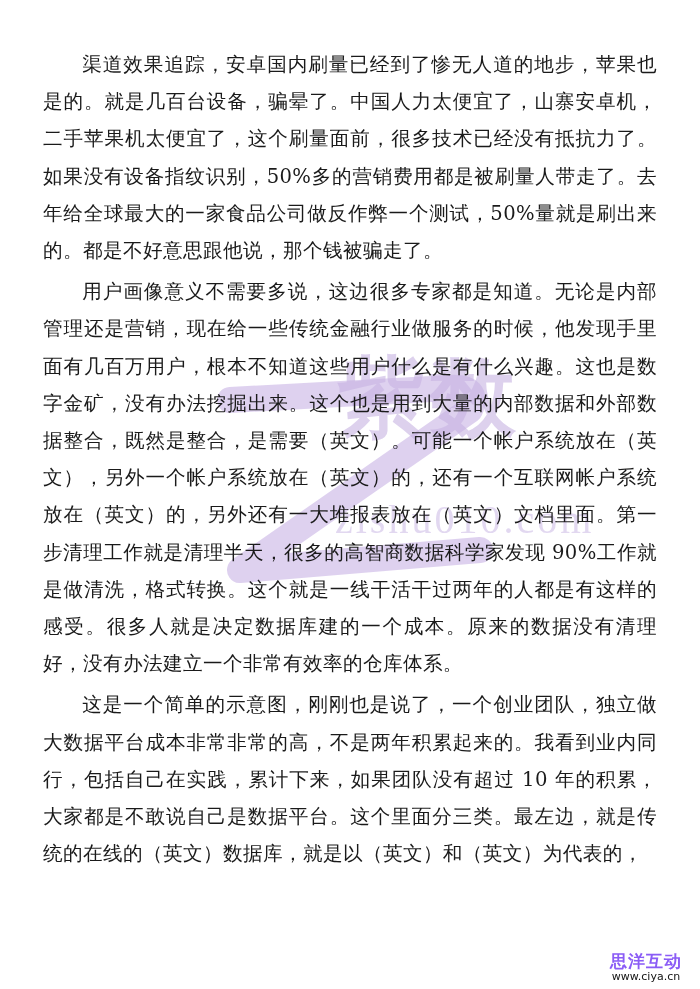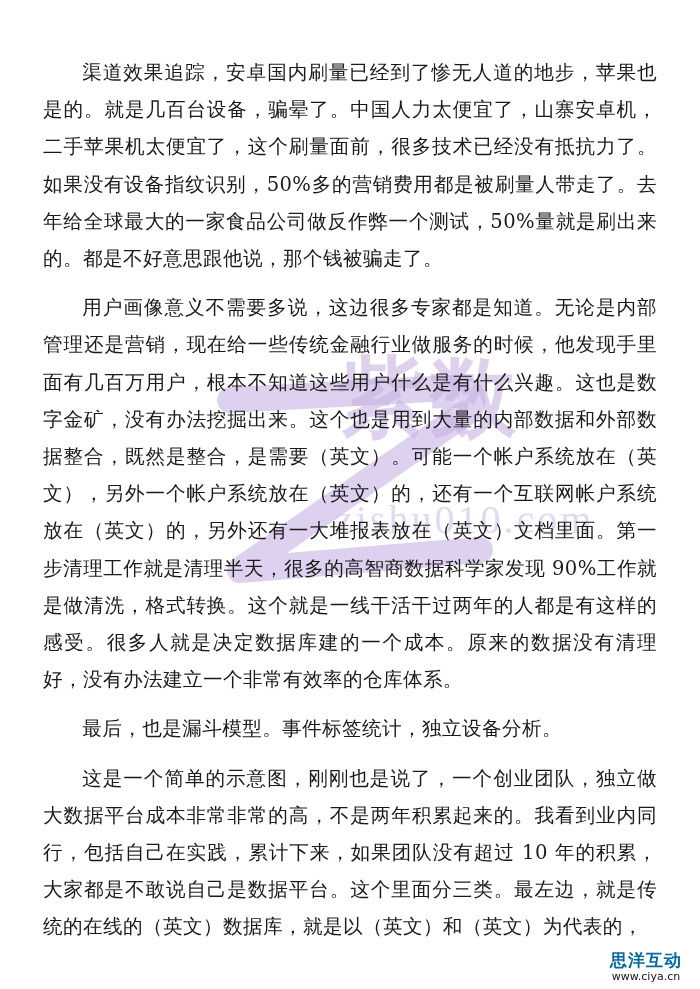--- a/index.html
+++ b/index.html
@@ -1,45 +1,44 @@
 <!DOCTYPE html>
 <html><head>
 <meta charset="utf-8">
 <style>
   html, body { margin:0; padding:0; background:#ffffff; }
   body { width:700px; height:989px; position:relative; overflow:hidden;
          font-family:"DejaVu Serif","Liberation Serif",serif; color:#1a1a1a; }
   .page { position:absolute; left:43px; top:42px; width:614px; }
-  .para { margin:12px 0 4px 0; font-size:19.6px; line-height:37.2px; text-indent:2em;
+  .para { margin:4px 0 4px 0; font-size:19.6px; line-height:37.2px; text-indent:2em;
           text-align:justify; letter-spacing:0.4px; }
   .para.last { }
   .watermark { position:absolute; left:150px; top:360px; width:500px; height:240px;
                pointer-events:none; opacity:0.45; }
   .wm-text { position:absolute; left:338px; top:340px; font-family:"DejaVu Sans", sans-serif;
              font-size:86px; color:#c7b3e2; font-weight:bold; opacity:0.6; letter-spacing:6px; }
   .wm-url { position:absolute; left:335px; top:496px; font-family:Liberation Serif, serif;
             font-size:40px; color:#d6c8eb; opacity:0.7; letter-spacing:3px; }
   .logo { position:absolute; right:18px; bottom:6px; text-align:center; }
-  .logo-cn { font-family:Liberation Mono, monospace; font-weight:bold; font-size:17px; color:#0369a1;
+  .logo-cn { font-family:Liberation Sans, sans-serif; font-weight:bold; font-size:17px; color:#8b5cf6;
              letter-spacing:1px; line-height:18px; text-shadow:0 0 1px #fff,0 0 2px #fff; }
   .logo-url { font-family:"DejaVu Sans", sans-serif; font-weight:normal; font-size:11px; color:#111;
               line-height:12px; }
 </style>
 </head>
 <body>
 
 <svg class="watermark" viewBox="0 0 500 240">
   <path d="M80 40 L300 28 Q330 26 320 50 L90 210 L330 190" fill="none" stroke="#b79bdc" stroke-width="26" stroke-linecap="round" stroke-linejoin="round"></path>
 </svg>
 <div class="wm-text">紫数</div>
 <div class="wm-url">zishu010.com</div>
 
 <div class="page">
   <p class="para">渠道效果追踪，安卓国内刷量已经到了惨无人道的地步，苹果也是的。就是几百台设备，骗晕了。中国人力太便宜了，山寨安卓机，二手苹果机太便宜了，这个刷量面前，很多技术已经没有抵抗力了。如果没有设备指纹识别，50%多的营销费用都是被刷量人带走了。去年给全球最大的一家食品公司做反作弊一个测试，50%量就是刷出来的。都是不好意思跟他说，那个钱被骗走了。</p>
   <p class="para">用户画像意义不需要多说，这边很多专家都是知道。无论是内部管理还是营销，现在给一些传统金融行业做服务的时候，他发现手里面有几百万用户，根本不知道这些用户什么是有什么兴趣。这也是数字金矿，没有办法挖掘出来。这个也是用到大量的内部数据和外部数据整合，既然是整合，是需要（英文）。可能一个帐户系统放在（英文），另外一个帐户系统放在（英文）的，还有一个互联网帐户系统放在（英文）的，另外还有一大堆报表放在（英文）文档里面。第一步清理工作就是清理半天，很多的高智商数据科学家发现 90%工作就是做清洗，格式转换。这个就是一线干活干过两年的人都是有这样的感受。很多人就是决定数据库建的一个成本。原来的数据没有清理好，没有办法建立一个非常有效率的仓库体系。</p>
-  <p class="para">最后，也是漏斗模型。事件标签统计，独立设备分析。</p>
   <p class="para last">这是一个简单的示意图，刚刚也是说了，一个创业团队，独立做大数据平台成本非常非常的高，不是两年积累起来的。我看到业内同行，包括自己在实践，累计下来，如果团队没有超过 10 年的积累，大家都是不敢说自己是数据平台。这个里面分三类。最左边，就是传统的在线的（英文）数据库，就是以（英文）和（英文）为代表的，</p>
 </div>
 
 <div class="logo">
   <div class="logo-cn">思洋互动</div>
   <div class="logo-url">www.ciya.cn</div>
 </div>
 
 </body></html>

